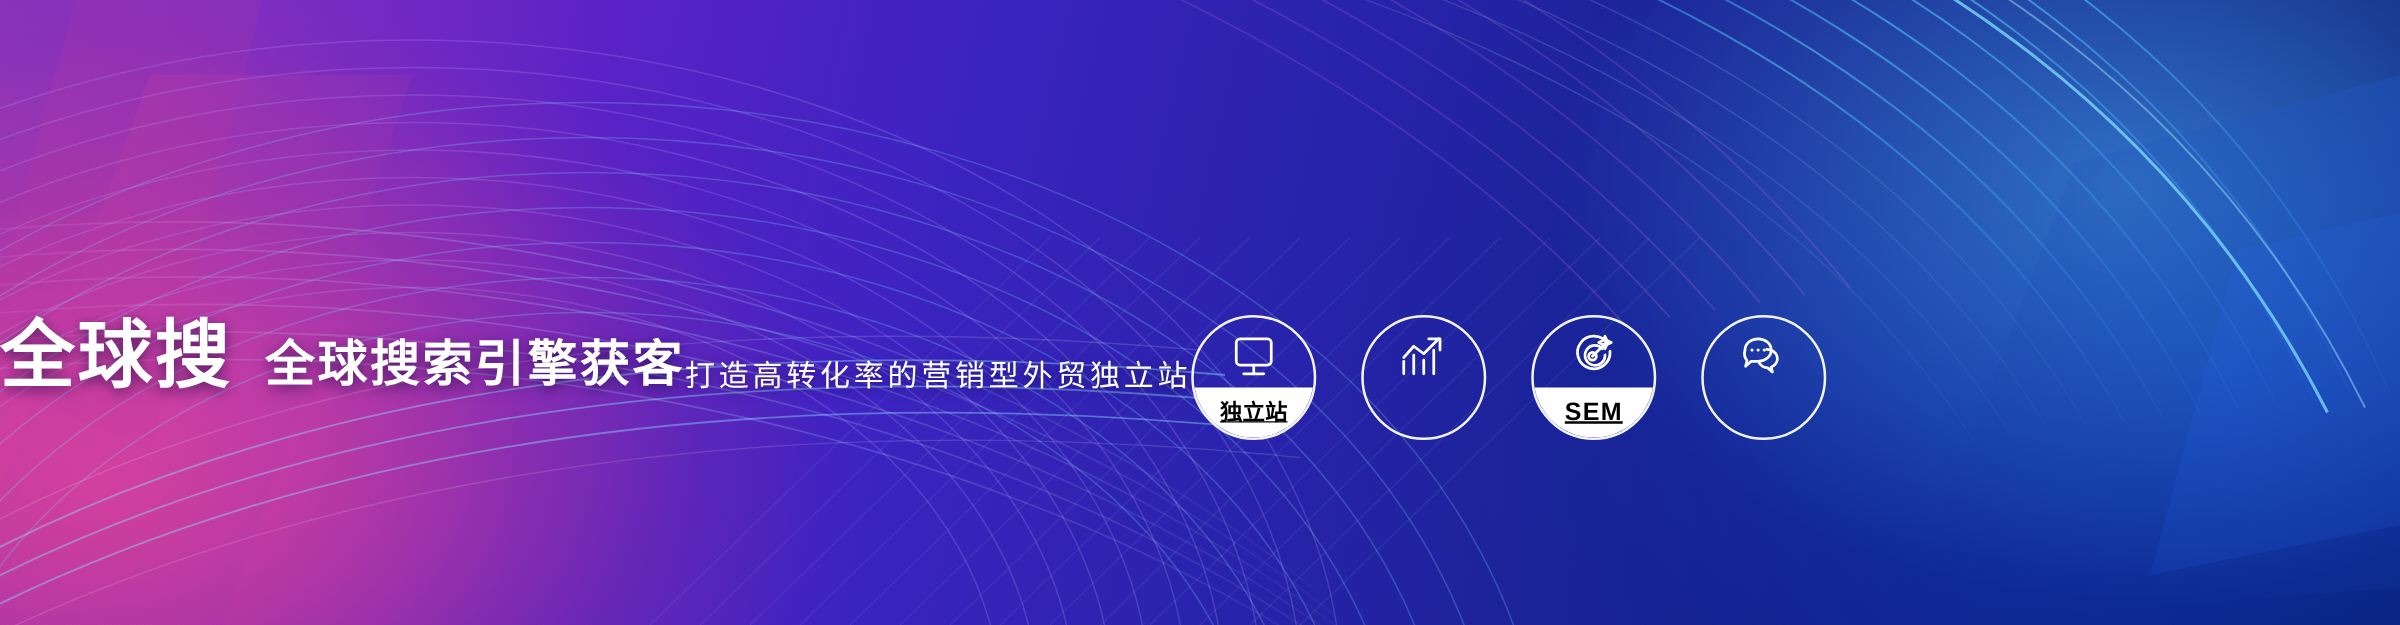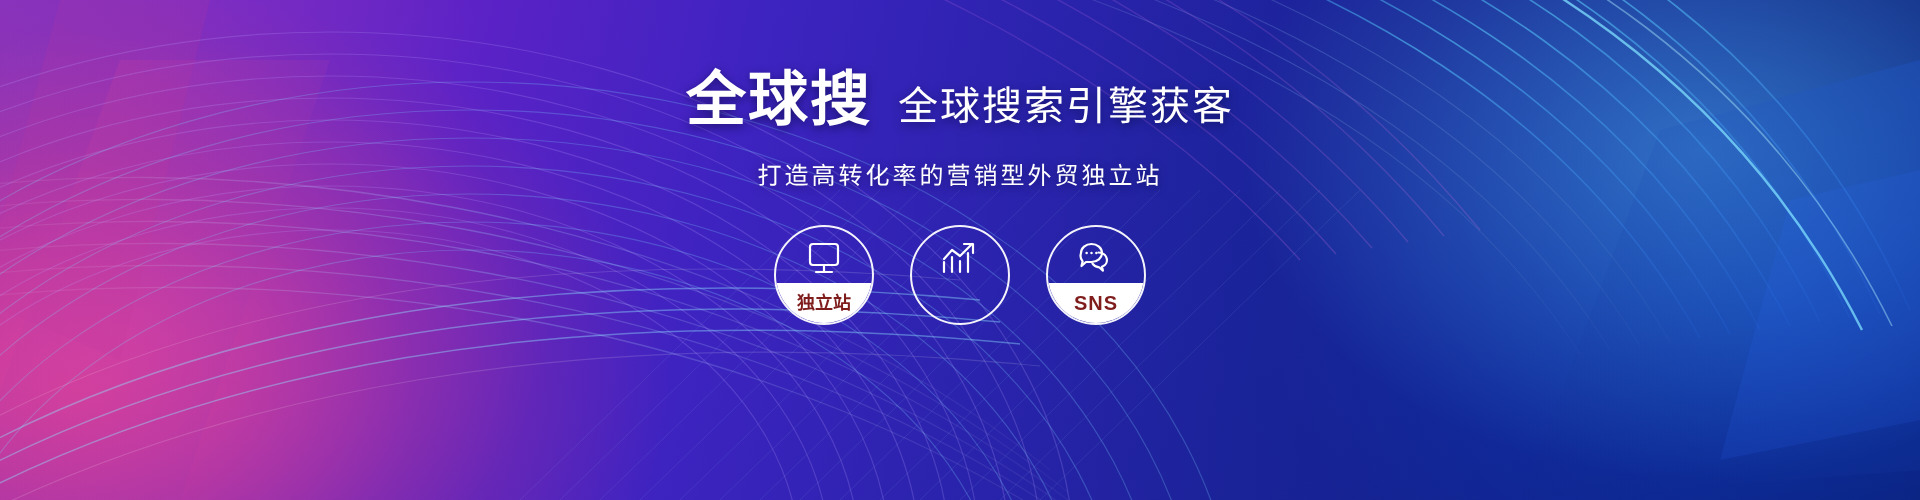--- a/index.html
+++ b/index.html
@@ -20,40 +20,40 @@
       linear-gradient(103deg, #8e2bb4 0%, #7a27c0 11%, #5b22c6 24%, #3d23c0 38%, #2a23ad 52%, #1d2299 66%, #141f86 80%, #0e1b6e 92%, #0b1760 100%);
   }
 
   
   .bg-layer{ position:absolute; inset:0; pointer-events:none; }
   .bg-svg{ position:absolute; inset:0; width:100%; height:100%; display:block; }
 
   
   .content{
     position:absolute; inset:0;
-    display:flex; flex-direction:column; align-items:center;
+    display:flex; flex-direction:row; align-items:center;
     padding-top:70px;
   }
 
   .headline{
     display:flex; align-items:baseline; justify-content:center;
     white-space:nowrap;
     text-shadow:0 3px 10px rgba(5,8,50,0.55);
   }
   .headline .brand{
     color:#ffffff;
     font-size:60px;
     font-weight:bold;
     letter-spacing:2px;
     line-height:1;
   }
   .headline .tagline{
     color:#ffffff;
     font-size:40px;
-    font-weight:normal;
+    font-weight:bold;
     letter-spacing:2px;
     line-height:1;
     margin-left:26px;
   }
 
   .subtitle{
     margin-top:26px;
     color:#ffffff;
     font-size:24px;
     font-weight:400;
@@ -86,26 +86,27 @@
   }
   .badge-icon svg{ display:block; }
   .badge-foot{
     position:absolute;
     left:0; right:0; bottom:0;
     height:42%;
     background:#ffffff;
     display:flex; align-items:center; justify-content:center;
   }
   .badge-label{
-    color:#7f1d1d;
+    color:#000000;
     font-size:20px;
     font-weight:bold;
     letter-spacing:1px;
     line-height:1;
     white-space:nowrap;
+    text-decoration:underline;
   }
   .badge-label.cjk{ font-size:18px; letter-spacing:0px; }
 </style>
 </head>
 <body>
 
 <div class="banner">
 
   <div class="bg-layer">
     <svg class="bg-svg" viewBox="0 0 1920 500" preserveAspectRatio="none">
@@ -277,32 +278,43 @@
             <path d="M5 33 V23"></path>
             <path d="M13 33 V18"></path>
             <path d="M21 33 V22"></path>
             <path d="M29 33 V14"></path>
             <path d="M5 20 L13 11 L21 17 L33 5"></path>
             <path d="M25 5 H34 V14"></path>
           </svg>
         </div>
       </div>
 
+      <div class="badge">
+        <div class="badge-icon">
+          <svg width="40" height="38" viewBox="0 0 40 38" fill="none" stroke="#ffffff" stroke-width="2.2" stroke-linecap="round" stroke-linejoin="round">
+            <path d="M31 9 A13 13 0 1 0 33 15"></path>
+            <path d="M27 13 A8 8 0 1 0 29 18"></path>
+            <circle cx="19" cy="19" r="3.1"></circle>
+            <path d="M19 19 L31 7"></path>
+            <path d="M29 3 L30.6 6.4 L34 8 L30.6 9.6 L29 13 L27.4 9.6 L24 8 L27.4 6.4 Z"></path>
+          </svg>
+        </div>
+        <div class="badge-foot">
+          <span class="badge-label">SEM</span>
+        </div>
+      </div>
 
       <div class="badge">
         <div class="badge-icon">
           <svg width="42" height="38" viewBox="0 0 42 38" fill="none" stroke="#ffffff" stroke-width="2.2" stroke-linecap="round" stroke-linejoin="round">
             <path d="M6 14 A10.5 9 0 1 1 16.5 23 H11 L6.5 27 L7.6 22.4 A9 9 0 0 1 6 14 Z"></path>
             <circle cx="11.6" cy="14" r="1.25" fill="#ffffff" stroke="none"></circle>
             <circle cx="16.5" cy="14" r="1.25" fill="#ffffff" stroke="none"></circle>
             <circle cx="21.4" cy="14" r="1.25" fill="#ffffff" stroke="none"></circle>
             <path d="M23.5 13.5 A8.5 7.5 0 0 1 27 27.8 L27.9 31.6 L24.2 28.3 A8.8 8.8 0 0 1 17.5 24.6"></path>
           </svg>
         </div>
-        <div class="badge-foot">
-          <span class="badge-label">SNS</span>
-        </div>
       </div>
 
 
     </div>
   </div>
 </div>
 
 </body></html>

